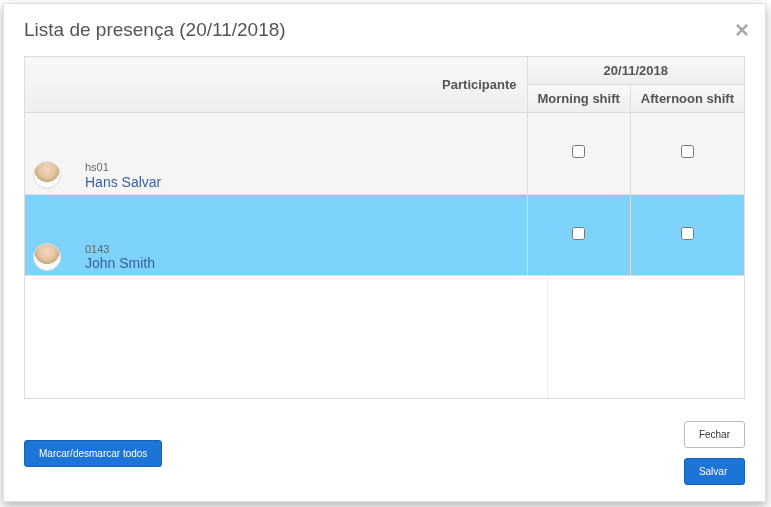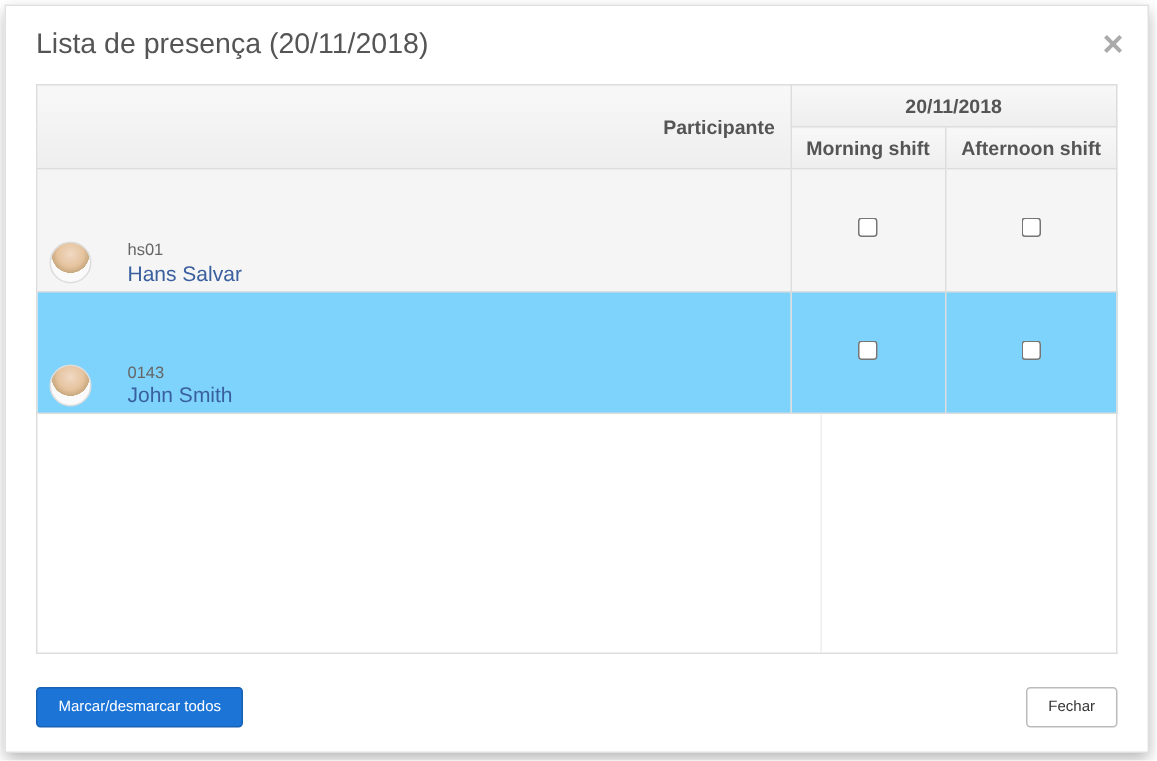--- a/index.html
+++ b/index.html
@@ -205,16 +205,17 @@
       </tbody>
     </table>
     <div class="table-fill"></div>
   </div>
 
   <div class="modal-footer">
     <div class="btn btn-primary">Marcar/desmarcar todos</div>
     <div class="footer-spacer"></div>
     <div class="footer-right">
       <div class="btn btn-default">Fechar</div>
+      <div class="btn btn-primary">Salvar</div>
     </div>
   </div>
 
 </div>
 
 </body></html>

